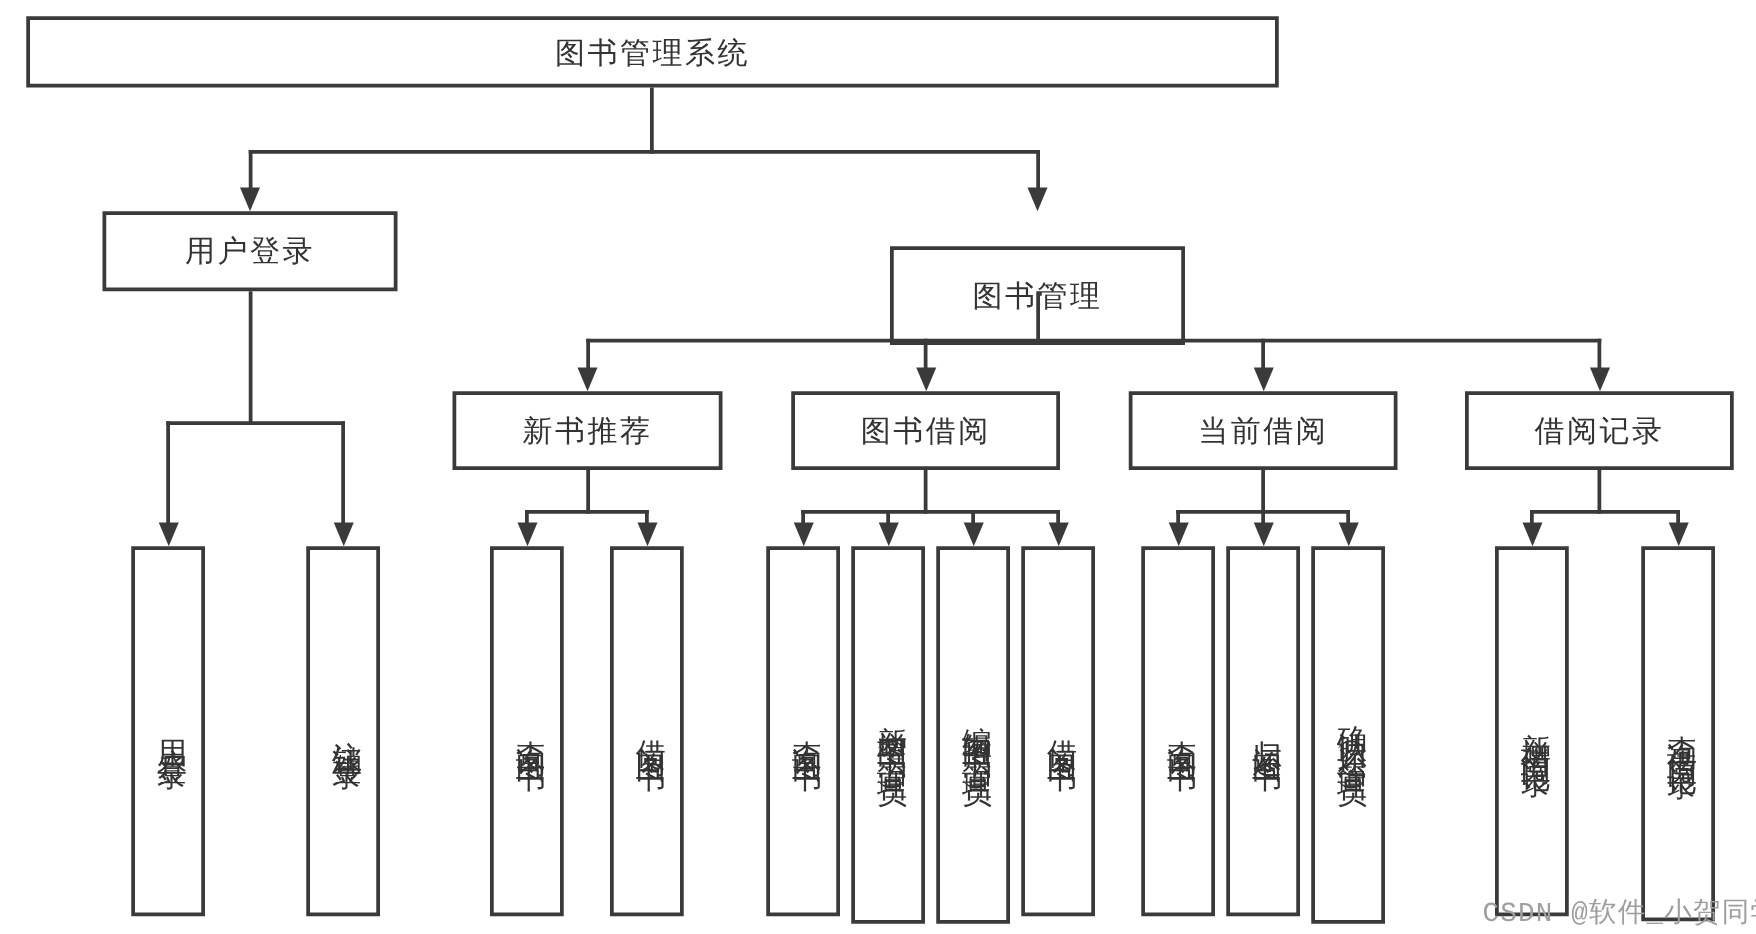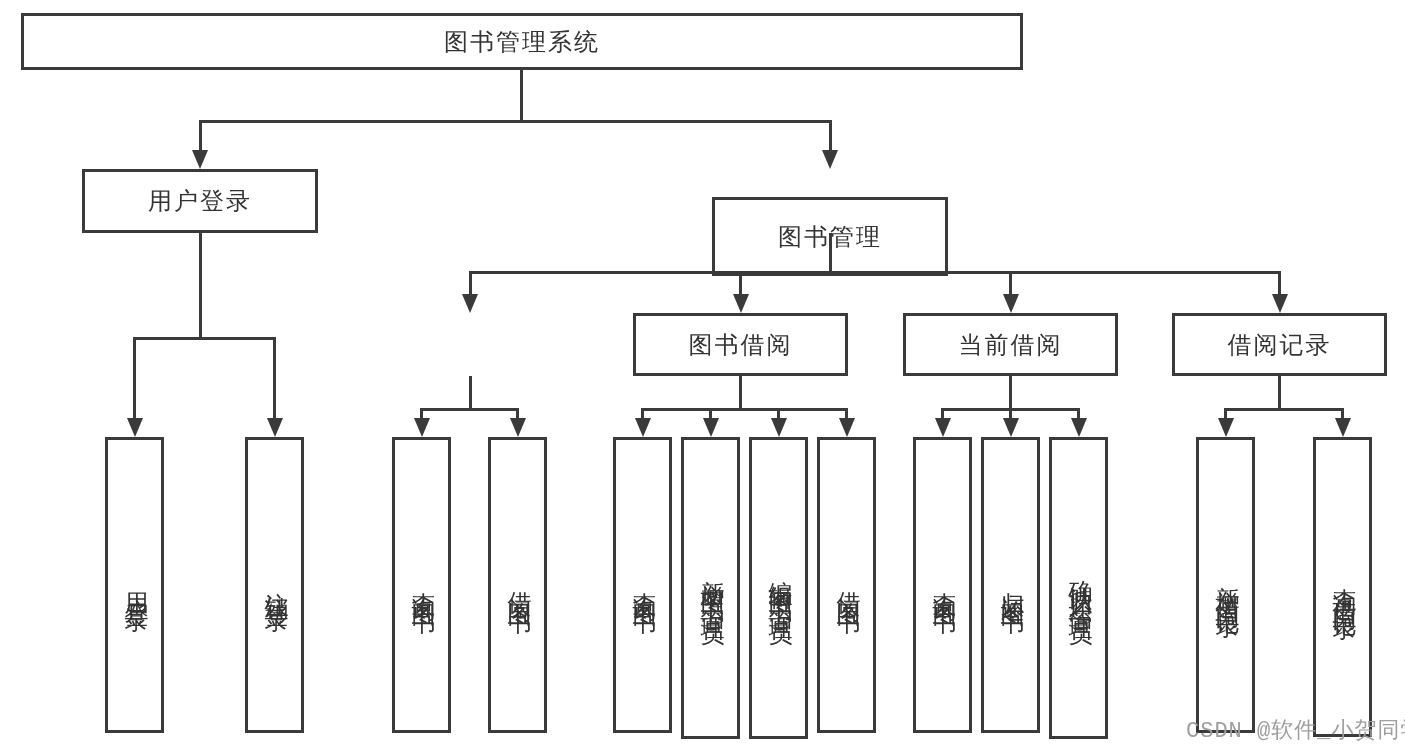--- a/index.html
+++ b/index.html
@@ -83,20 +83,23 @@
   <div class="hline" style="left:468.5px;top:271px;width:812px;"></div>
   <div class="vline" style="left:468.5px;top:271px;height:26px;"></div>
   <div class="ah" style="left:462px;top:294px;"></div>
   <div class="vline" style="left:739px;top:271px;height:26px;"></div>
   <div class="ah" style="left:732.5px;top:294px;"></div>
   <div class="vline" style="left:1009px;top:271px;height:26px;"></div>
   <div class="ah" style="left:1002.5px;top:294px;"></div>
   <div class="vline" style="left:1278px;top:271px;height:26px;"></div>
   <div class="ah" style="left:1271.5px;top:294px;"></div>
 
+  <div class="box" style="left:362px;top:313px;width:216px;height:63px;">
+    <span>新书推荐</span>
+  </div>
   <div class="box" style="left:633px;top:313px;width:215px;height:63px;">
     <span>图书借阅</span>
   </div>
   <div class="box" style="left:903px;top:313px;width:215px;height:63px;">
     <span>当前借阅</span>
   </div>
   <div class="box" style="left:1172px;top:313px;width:215px;height:63px;align-items:center;">
     <span>借阅记录</span>
   </div>
 

